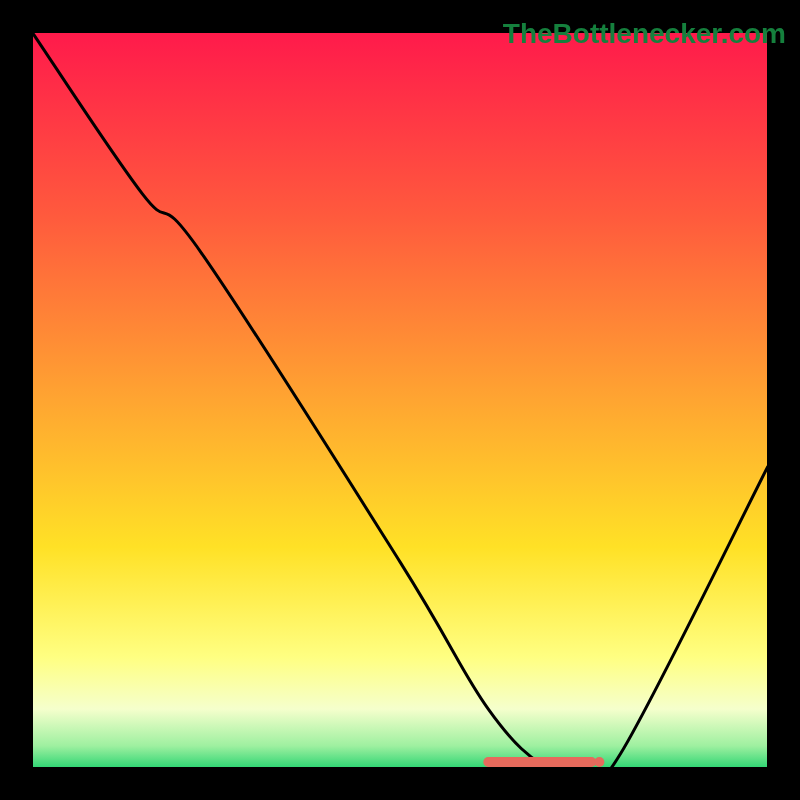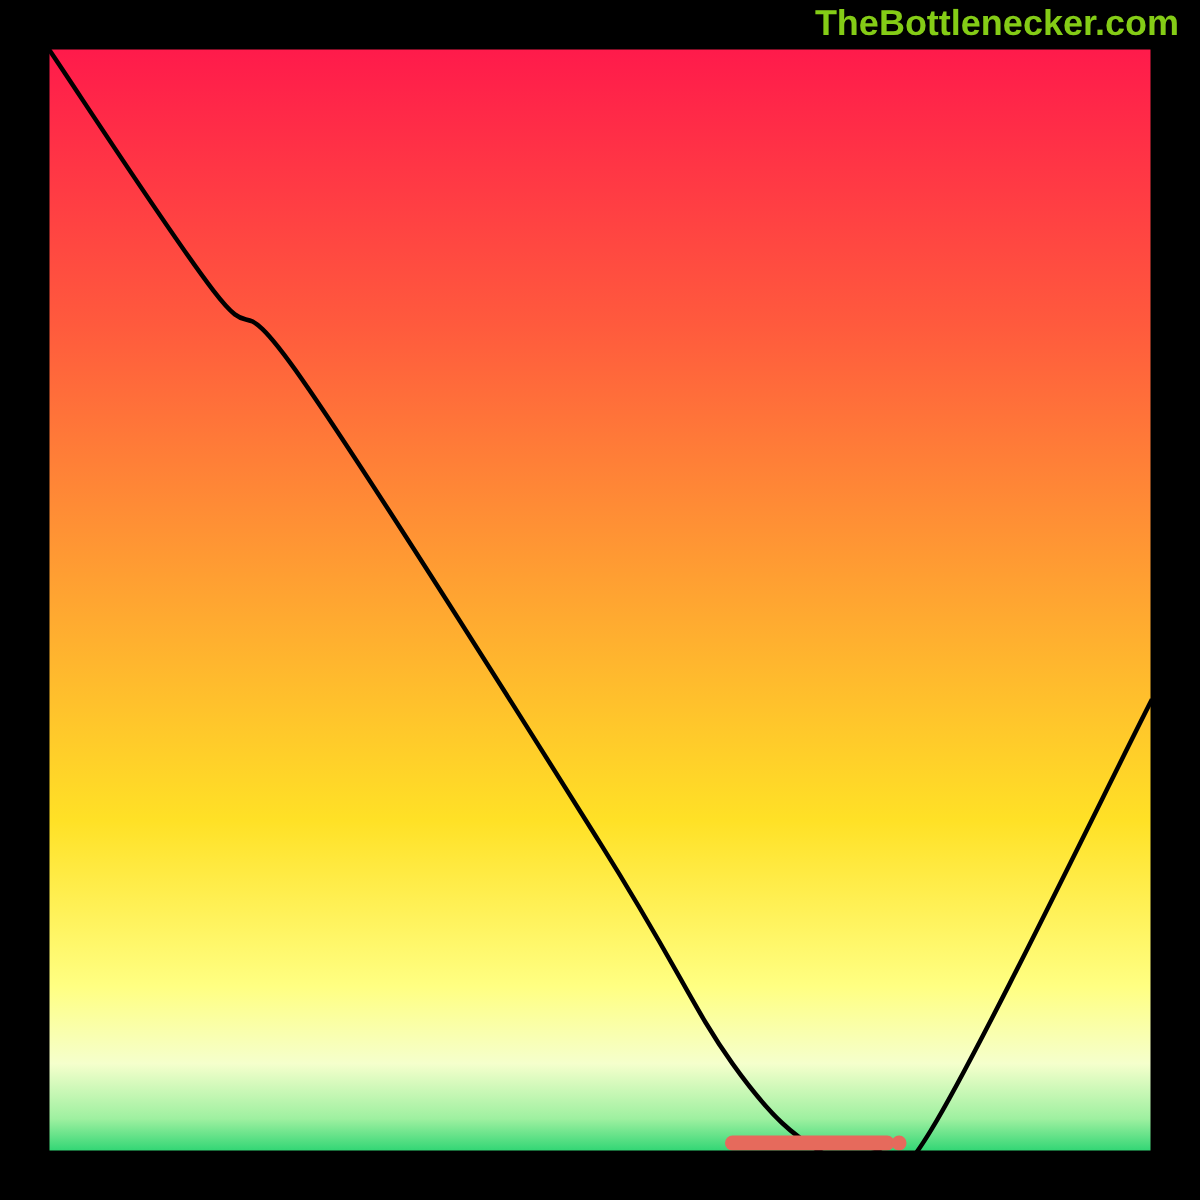--- a/index.html
+++ b/index.html
@@ -6,24 +6,24 @@
     margin: 0;
     padding: 0;
     width: 800px;
     height: 800px;
     background: #000;
     font-family: Arial, sans-serif;
     position: relative;
   }
   .watermark {
     position: absolute;
-    top: 2px;
+    top: 18px;
     right: 14px;
-    color: #84cc16;
-    font-size: 24px;
+    color: #15803d;
+    font-size: 28px;
     font-weight: bold;
     z-index: 10;
   }
   .chart-frame {
     position: absolute;
     top: 32px;
     left: 32px;
     width: 736px;
     height: 736px;
     background: #000;

